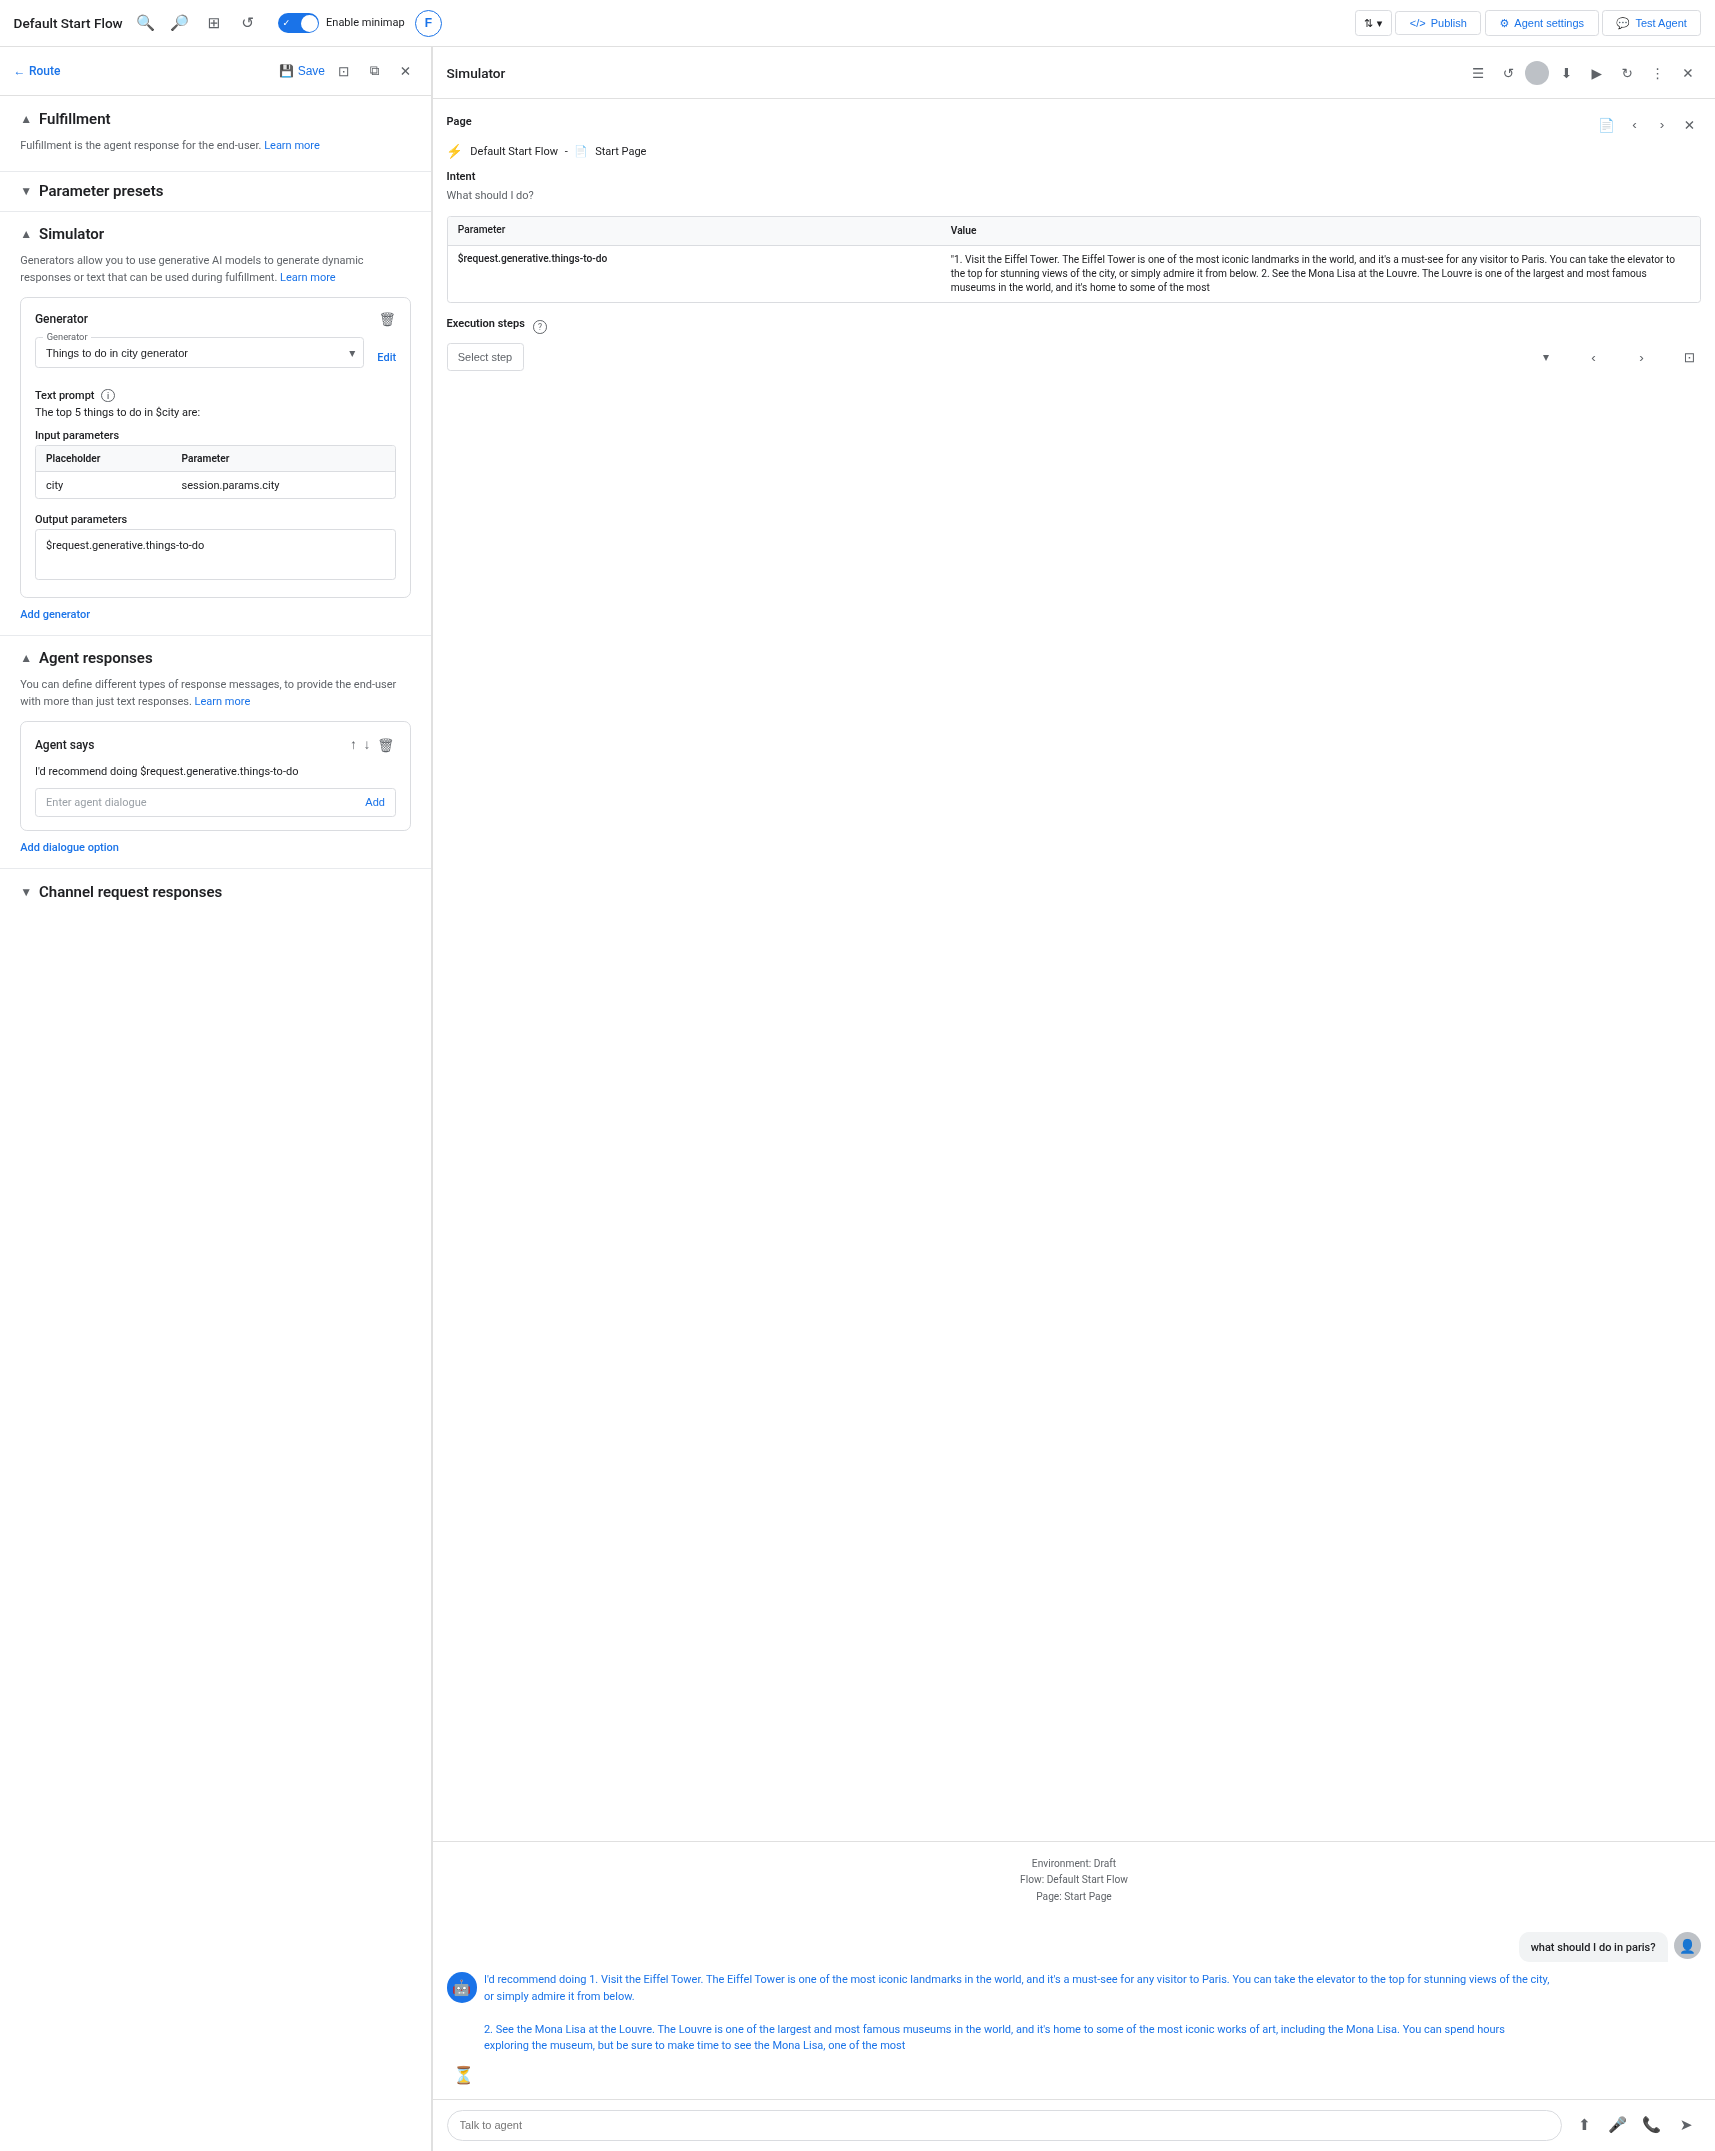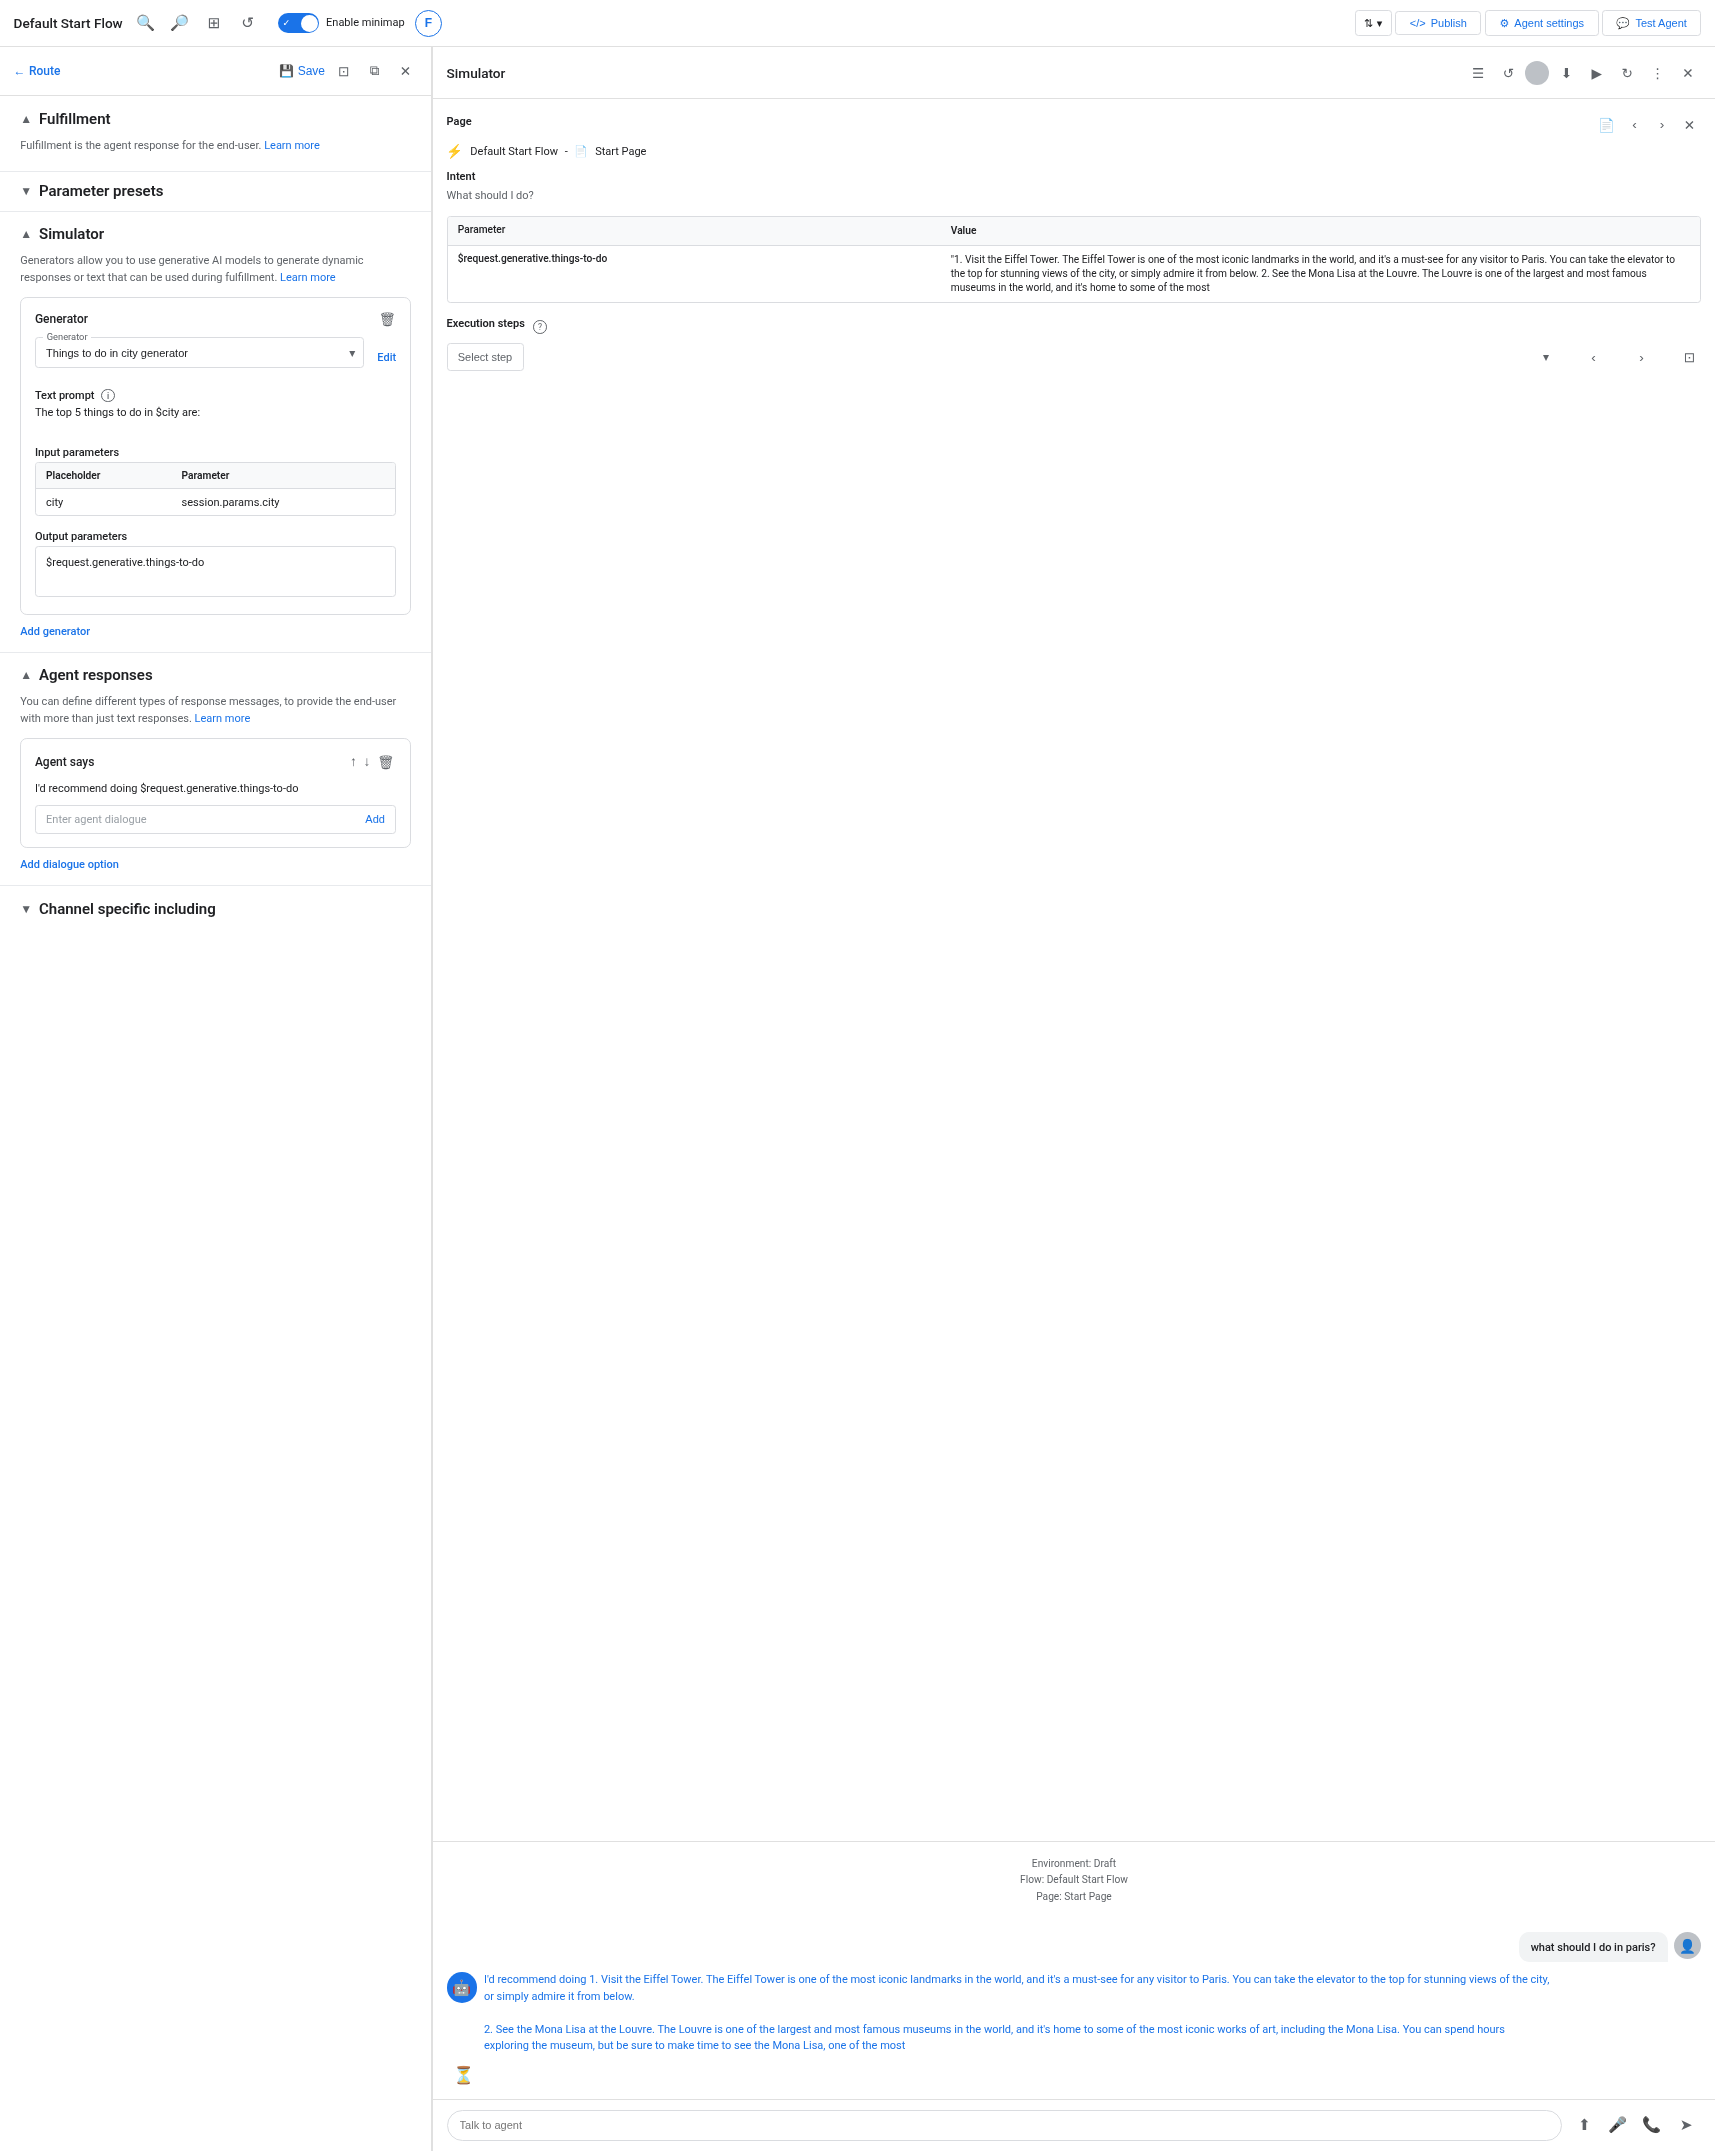--- a/index.html
+++ b/index.html
@@ -97,21 +97,21 @@
     .select-field {
       width: 100%; padding: 8.5px 30.5px 8.5px 10.2px; border: 0.8px solid #dadce0;
       border-radius: 3.4px; font-size: 11px; color: #202124; background: #fff;
       appearance: none; cursor: pointer;
     }
     .select-arrow { position: absolute; right: 8.5px; top: 50%; transform: translateY(-50%); color: #5f6368; pointer-events: none; }
     .edit-link { color: #1a73e8; font-size: 11px; font-weight: 500; cursor: pointer; text-decoration: none; margin-left: 6.8px; }
 
     
     .field-label { font-size: 11px; font-weight: 500; color: #202124; margin-bottom: 3.4px; display: flex; align-items: center; gap: 3.4px; }
-    .field-value { font-size: 11px; color: #202124; margin-bottom: 27px; }
+    .field-value { font-size: 11px; color: #202124; margin-bottom: 10px; }
 
     
     .params-table { width: 100%; border: 0.8px solid #dadce0; border-radius: 3.4px; overflow: hidden; margin-bottom: 13.6px; }
     .params-table-header { display: flex; background: #f8f9fa; padding: 6.8px 10.2px; font-size: 10.2px; font-weight: 600; color: #202124; border-bottom: 0.8px solid #dadce0; }
     .params-table-row { display: flex; padding: 6.8px 10.2px; border-bottom: 0.8px solid #e8eaed; font-size: 11px; }
     .params-table-row:last-child { border-bottom: none; }
     .params-col-1 { width: 40%; }
     .params-col-2 { width: 60%; }
 
     
@@ -381,21 +381,21 @@
           <button class="add-dialogue-btn">Add</button>
         </div>
       </div>
 
       <a class="add-link">Add dialogue option</a>
     </div>
 
     <div class="channel-section">
       <div class="channel-header">
         <span style="color:#5f6368;">▼</span>
-        <span class="section-title">Channel specific including</span>
+        <span class="section-title">Channel request responses</span>
       </div>
     </div>
 
   </div>
 
   <div class="right-panel">
 
     <div class="simulator-header">
       <span class="simulator-title">Simulator</span>
       <div class="simulator-actions">

